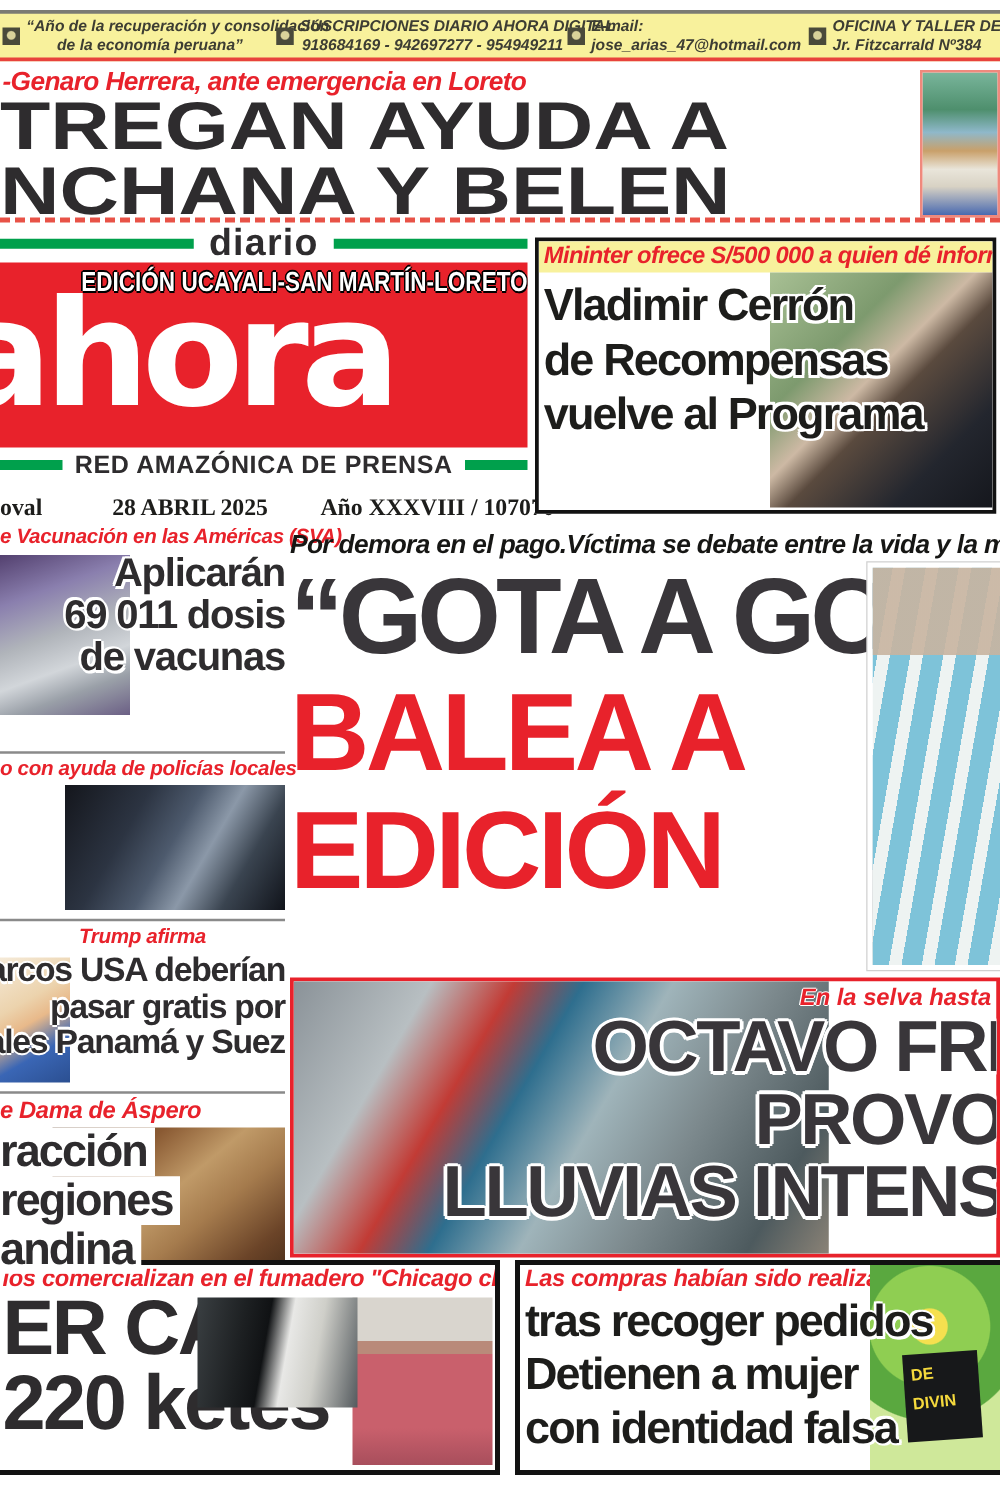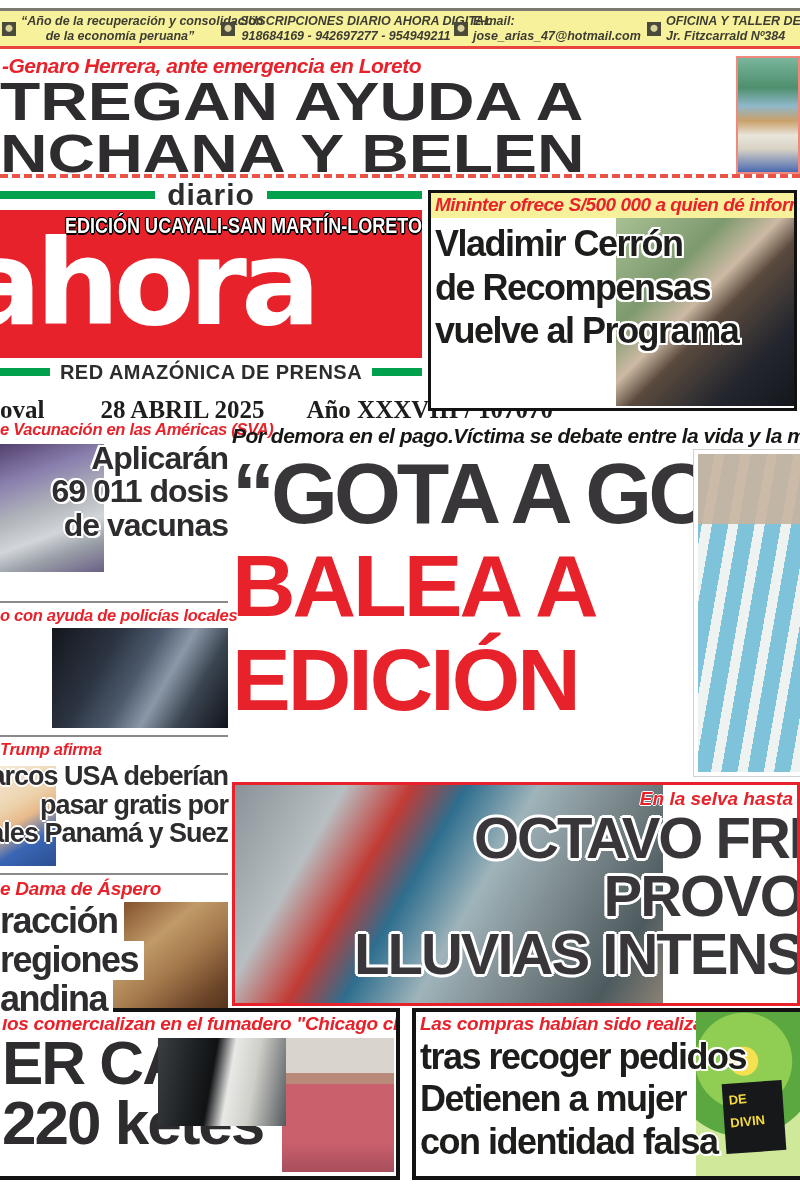--- a/index.html
+++ b/index.html
@@ -38,21 +38,21 @@
   .logo-box{position:relative;height:148px;background:#e8222b;margin-top:2px;overflow:hidden;}
   .edition{position:absolute;top:3px;left:30px;right:4px;text-align:center;color:#fff;
            font-weight:800;font-size:22px;white-space:nowrap;
            text-shadow:1.5px 0 #000,-1.5px 0 #000,0 1.5px #000,0 -1.5px #000,1px 1px #000,-1px -1px #000;
            transform:scaleX(.82);transform-origin:50% 0;}
   .logo-word{position:absolute;left:-38px;top:14px;color:#fff;font-family:"DejaVu Sans",sans-serif;
              font-weight:bold;font-size:118px;line-height:1;letter-spacing:-6px;}
   .tagline-row{display:flex;align-items:center;height:24px;margin-top:2px;}
   .tagline{font-weight:800;font-size:20px;color:#2e2c2e;margin:0 10px;letter-spacing:.5px;white-space:nowrap;}
   .date-row{display:flex;margin-top:12px;font-family:"Liberation Serif",serif;font-weight:bold;
-            font-size:25px;color:#1d1d1b;}
+            font-size:19px;color:#1d1d1b;}
   .date-row span{white-space:nowrap;}
   .d1{margin-left:0;} .d2{margin-left:56px;} .d3{margin-left:42px;}
 
   
   .cerron{position:absolute;top:190px;left:428px;width:369px;height:221px;border:3px solid #121212;
           box-sizing:border-box;background:#fff;overflow:hidden;}
   .cerron-kicker{background:#f8f19c;color:#e8222b;font-style:italic;font-weight:bold;
                  font-size:19px;padding:1px 4px 2px;white-space:nowrap;letter-spacing:-.5px;}
   .cerron-body{position:relative;height:188px;}
   .cerron-photo{position:absolute;right:0;top:0;width:178px;height:100%;
@@ -75,21 +75,21 @@
          text-shadow:2px 0 #fff,-2px 0 #fff,0 2px #fff,0 -2px #fff,2px 2px #fff,-2px -2px #fff;}
 
   .pol{height:126px;}
   .pol-photo{position:absolute;right:0;top:22px;width:176px;height:100px;
              background:linear-gradient(120deg,#14161c 0%,#2c3442 30%,#4d5a6d 48%,#8b98a8 62%,#3a4450 78%,#10131a 100%);}
   .pol-h{position:absolute;left:0;top:20px;font-weight:800;font-size:38px;line-height:.95;
          letter-spacing:-1.5px;color:#2e2c2e;z-index:2;white-space:nowrap;
          text-shadow:2px 0 #fff,-2px 0 #fff,0 2px #fff,0 -2px #fff,2px 2px #fff,-2px -2px #fff;}
 
   .tru{height:130px;}
-  .tru .kicker-red{text-align:left;}
+  .tru .kicker-red{text-align:center;}
   .tru-photo{position:absolute;left:0;top:26px;width:56px;height:100px;
              background:linear-gradient(150deg,#f5ead8 0%,#ecd3ad 35%,#e8b98a 50%,#3a66b5 72%,#2b4f91 100%);}
   .tru-h{position:absolute;right:0;top:22px;text-align:right;font-weight:800;font-size:27px;
          line-height:1.06;letter-spacing:-1px;color:#2e2c2e;white-space:nowrap;z-index:2;
          text-shadow:2px 0 #fff,-2px 0 #fff,0 2px #fff,0 -2px #fff;}
 
   .asp{height:164px;}
   .asp .kicker-red{font-size:19px;}
   .asp-photo{position:absolute;left:42px;right:0;top:24px;height:136px;
              background:linear-gradient(140deg,#5a3a22 0%,#8a5a33 26%,#c09a68 45%,#a57b4d 60%,#6b4428 80%,#3c2514 100%);}

